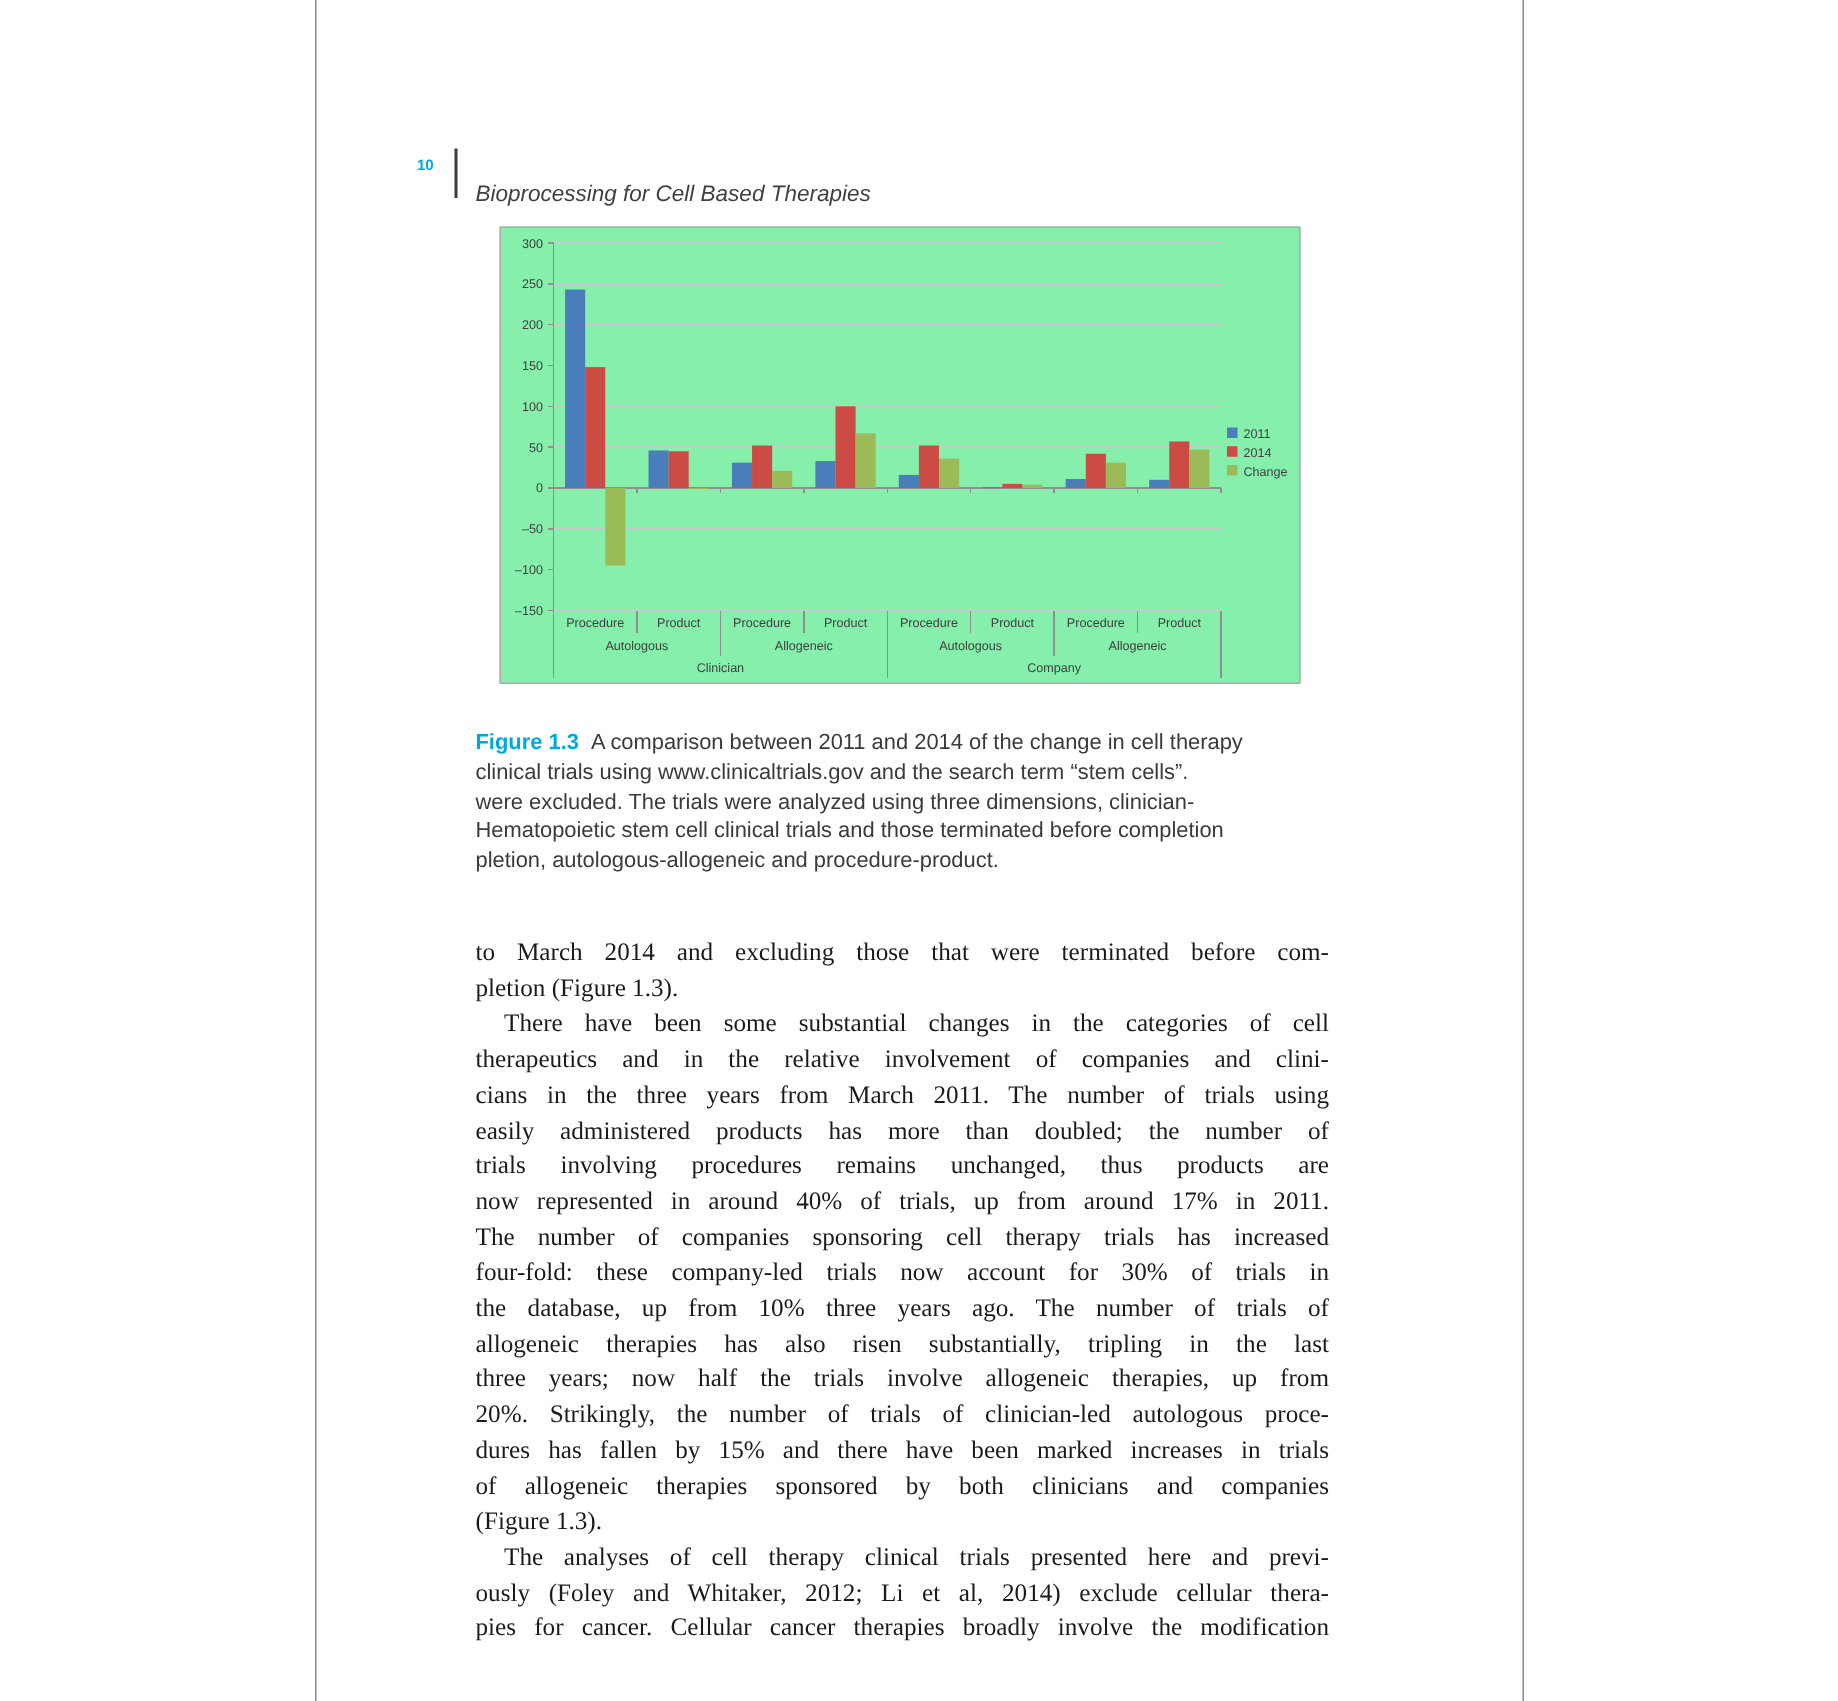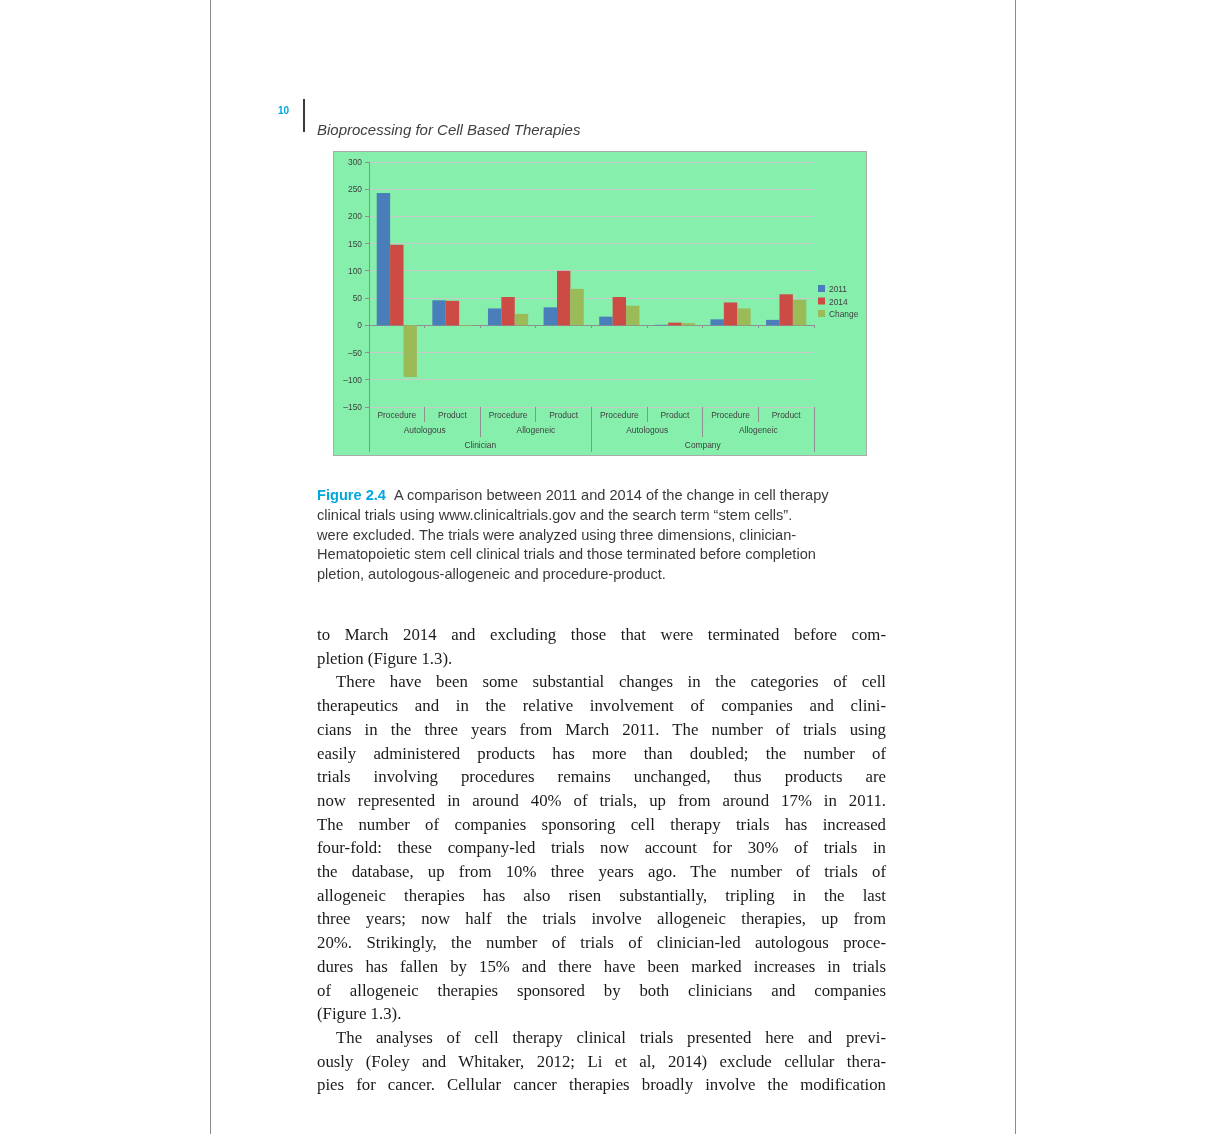--- a/index.html
+++ b/index.html
@@ -157,21 +157,21 @@
         <rect x="484" y="133" width="7" height="7" fill="#4A7EBB"></rect>
         <text x="495" y="140" text-anchor="start" font-size="8.4" fill="#3f3f3f" font-family="&quot;Liberation Sans&quot;, sans-serif">2011</text>
         <rect x="484" y="145.5" width="7" height="7" fill="#CC4B45"></rect>
         <text x="495" y="152.5" text-anchor="start" font-size="8.4" fill="#3f3f3f" font-family="&quot;Liberation Sans&quot;, sans-serif">2014</text>
         <rect x="484" y="158" width="7" height="7" fill="#9BBB59"></rect>
         <text x="495" y="165" text-anchor="start" font-size="8.4" fill="#3f3f3f" font-family="&quot;Liberation Sans&quot;, sans-serif">Change</text>
       </svg>
     </div>
 
   <div class="caption">
-      <div class="caption-line"><span class="fig-label">Figure 2.4</span>A comparison between 2011 and 2014 of the change in cell therapy</div>
+      <div class="caption-line"><span class="fig-label">Figure 1.3</span>A comparison between 2011 and 2014 of the change in cell therapy</div>
       <div class="caption-line">clinical trials using www.clinicaltrials.gov and the search term “stem cells”.</div>
       <div class="caption-line">were excluded. The trials were analyzed using three dimensions, clinician-</div>
       <div class="caption-line">Hematopoietic stem cell clinical trials and those terminated before completion</div>
       <div class="caption-line">pletion, autologous-allogeneic and procedure-product.</div>
     </div>
 
   <div class="body-text">
       <div class="text-line">to March 2014 and excluding those that were terminated before com-</div>
       <div class="text-line para-end">pletion (Figure 1.3).</div>
       <div class="text-line indent">There have been some substantial changes in the categories of cell</div>

